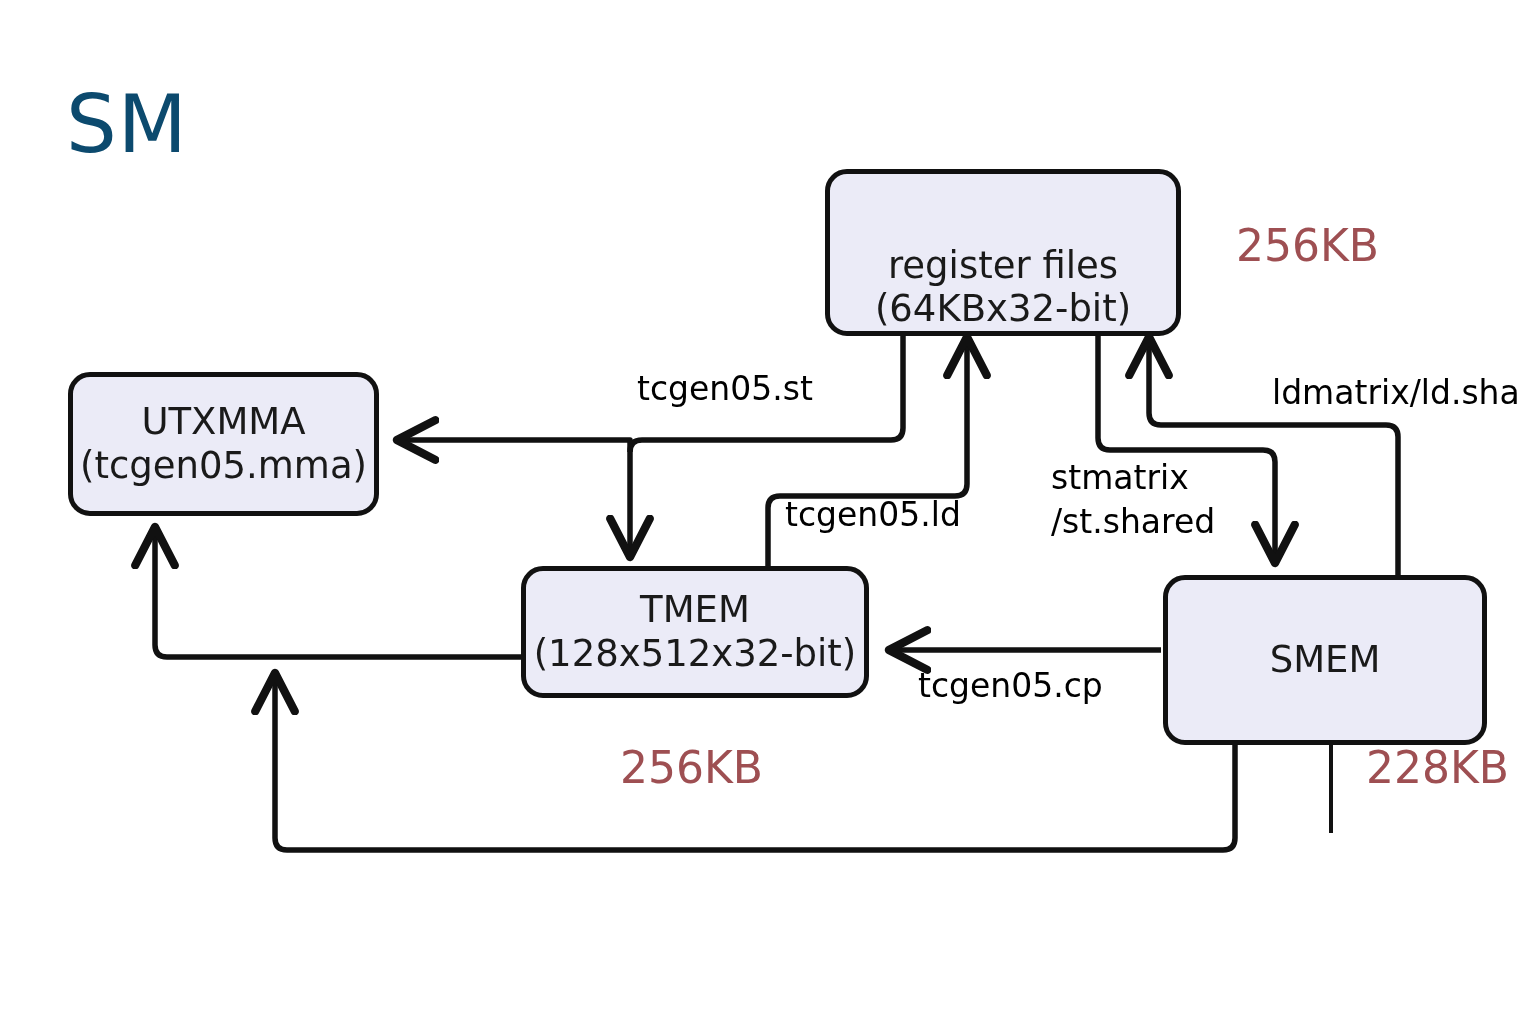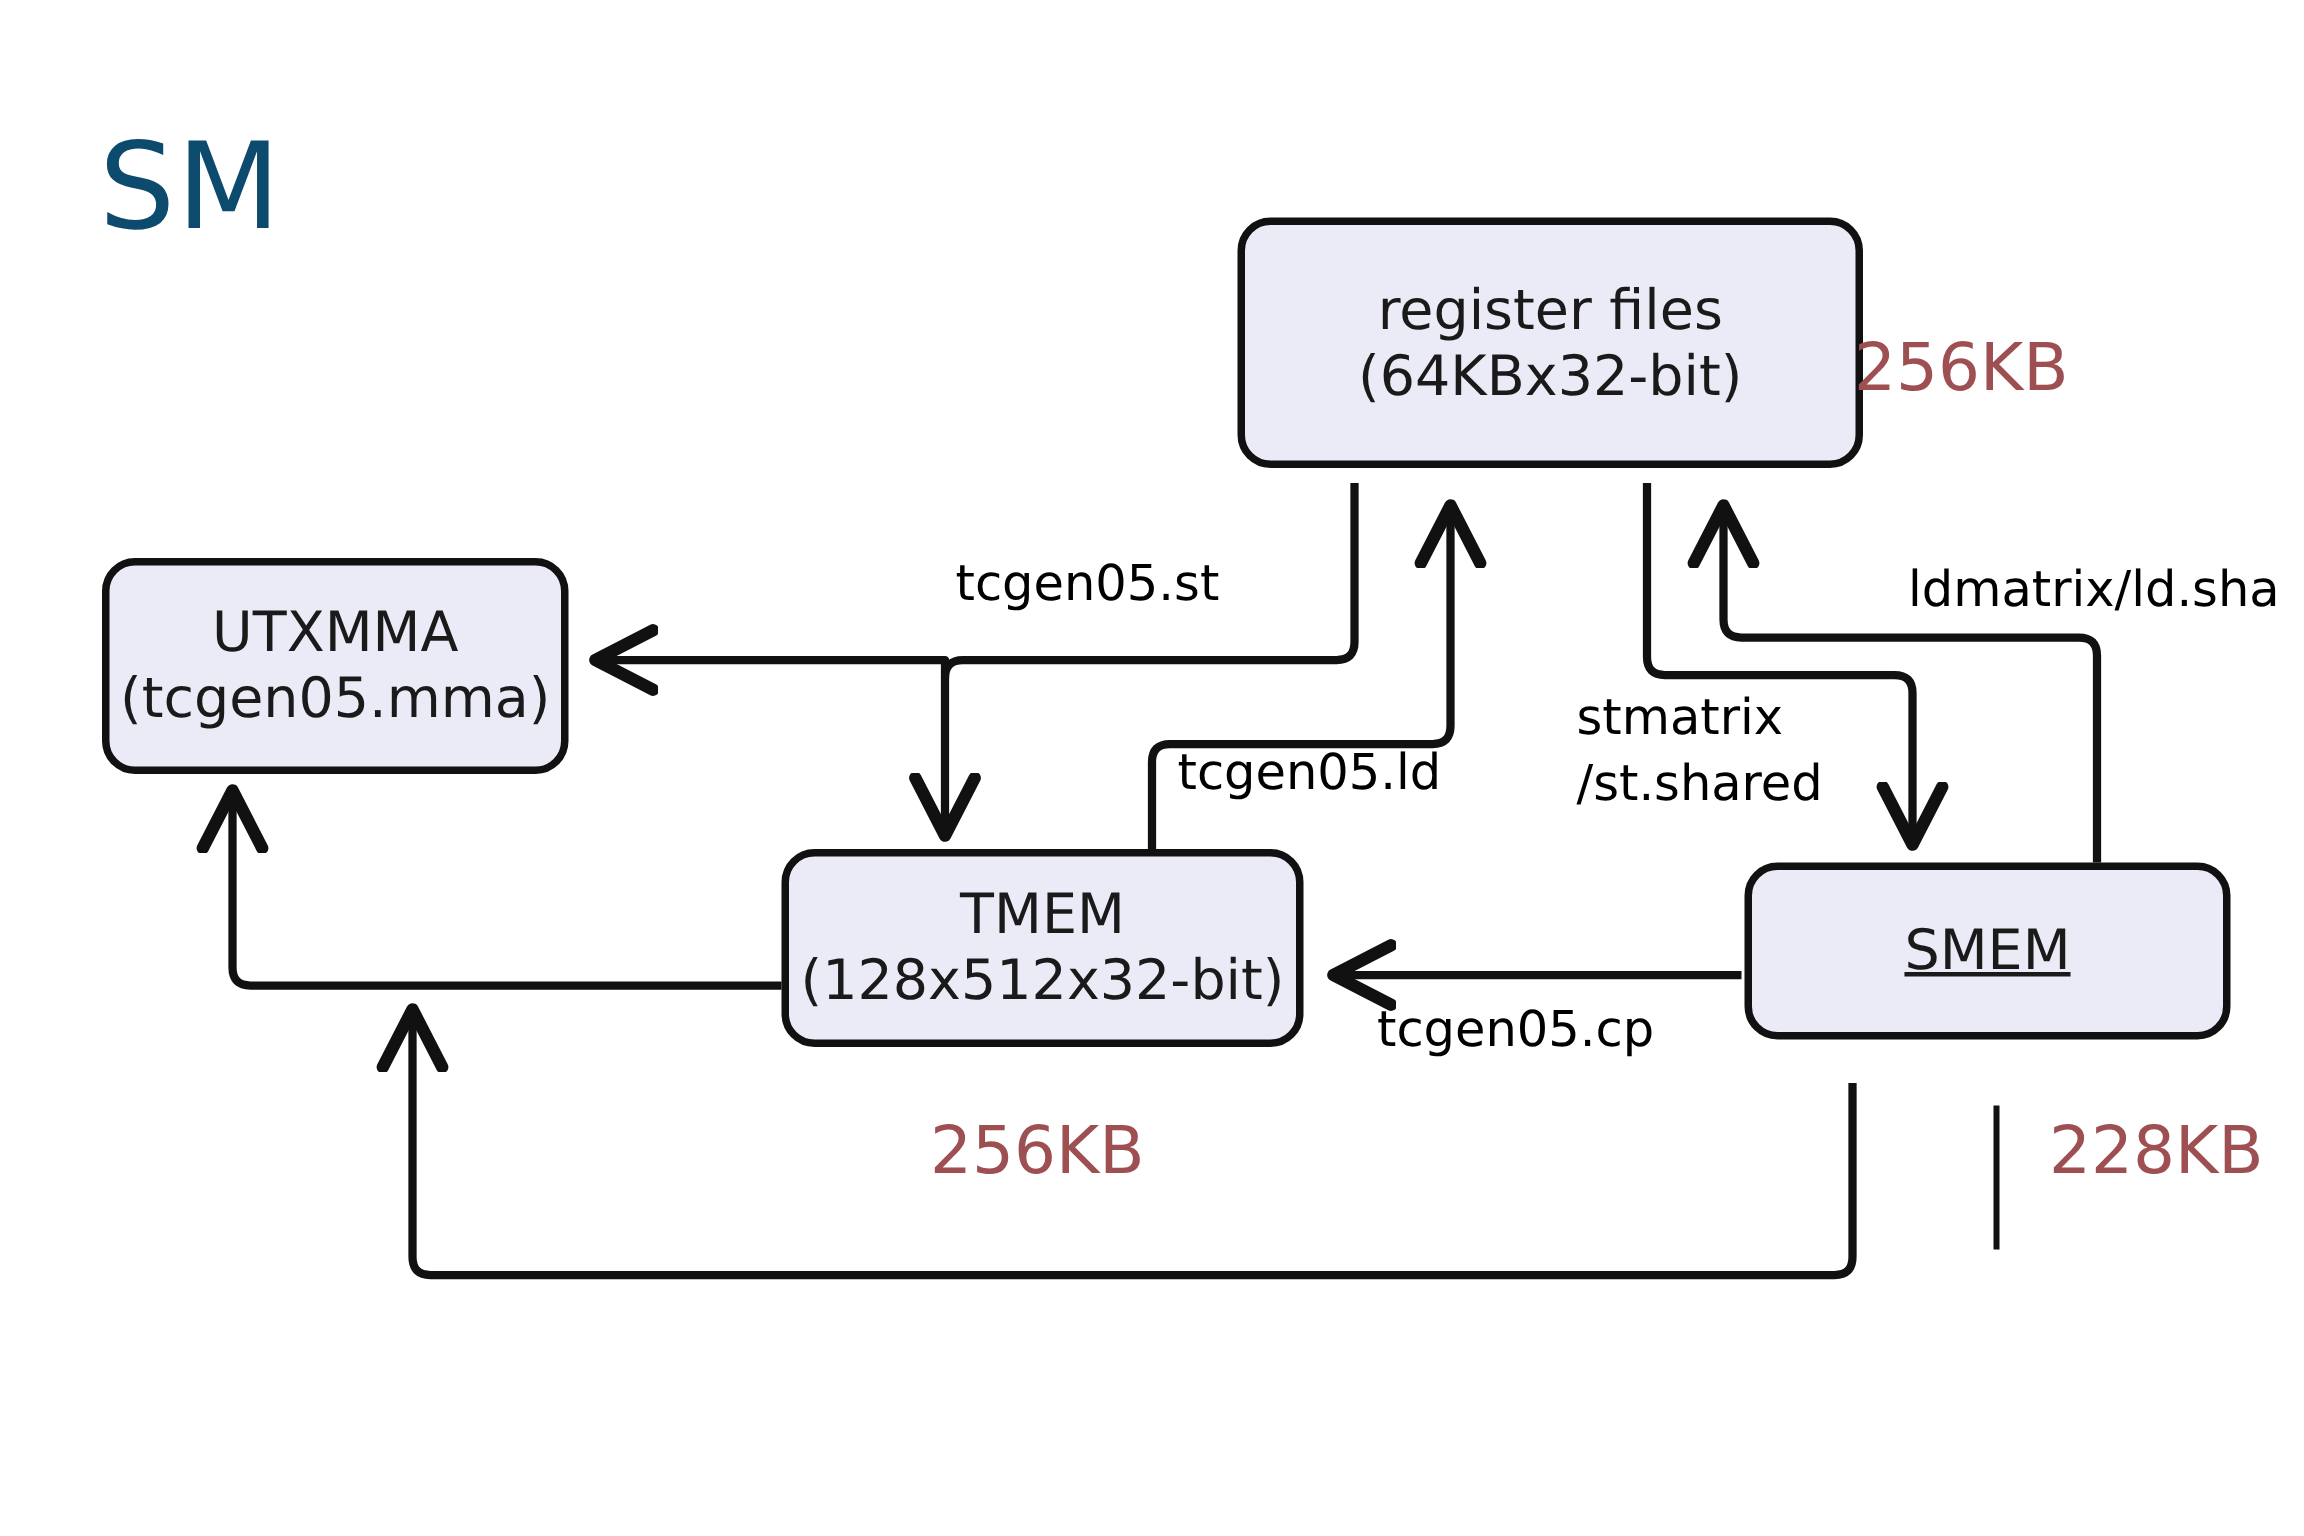--- a/index.html
+++ b/index.html
@@ -104,36 +104,36 @@
       <path d="M 1161,650 L 890,650" marker-end="url(#arrowhead)"></path>
 
       <path d="M 521,657 L 167,657 Q 155,657 155,645 L 155,528" marker-end="url(#arrowhead)"></path>
 
       <path d="M 1235,722 L 1235,838 Q 1235,850 1223,850 L 287,850 Q 275,850 275,838 L 275,674" marker-end="url(#arrowhead)"></path>
     </g>
 
     <line x1="1331" y1="737" x2="1331" y2="833" stroke="#111111" stroke-width="4"></line>
   </svg>
 
-  <div class="node" id="node-register-files" style="left:825px; top:145px; width:417px; height:167px;">
+  <div class="node" id="node-register-files" style="left:825px; top:169px; width:356px; height:167px;justify-content:flex-end;">
     <div class="node-line1">register files</div>
     <div class="node-line2">(64KBx32-bit)</div>
   </div>
 
   <div class="node" id="node-utxmma" style="left:68px; top:372px; width:311px; height:144px;">
     <div class="node-line1">UTXMMA</div>
     <div class="node-line2">(tcgen05.mma)</div>
   </div>
 
   <div class="node" id="node-tmem" style="left:521px; top:566px; width:348px; height:132px;">
     <div class="node-line1">TMEM</div>
     <div class="node-line2">(128x512x32-bit)</div>
   </div>
 
-  <div class="node" id="node-smem" style="left:1163px; top:575px; width:324px; height:118px;text-decoration:underline;">
+  <div class="node" id="node-smem" style="left:1163px; top:575px; width:324px; height:170px;">
     <div class="node-single">SMEM</div>
   </div>
 
   <div class="cap-label" style="left:1236px; top:220px;">256KB</div>
 
   <div class="cap-label" style="left:620px; top:742px;">256KB</div>
 
   <div class="cap-label" style="left:1366px; top:742px;">228KB</div>
 
   <div class="edge-label" style="left:637px; top:367px;">tcgen05.st</div>

